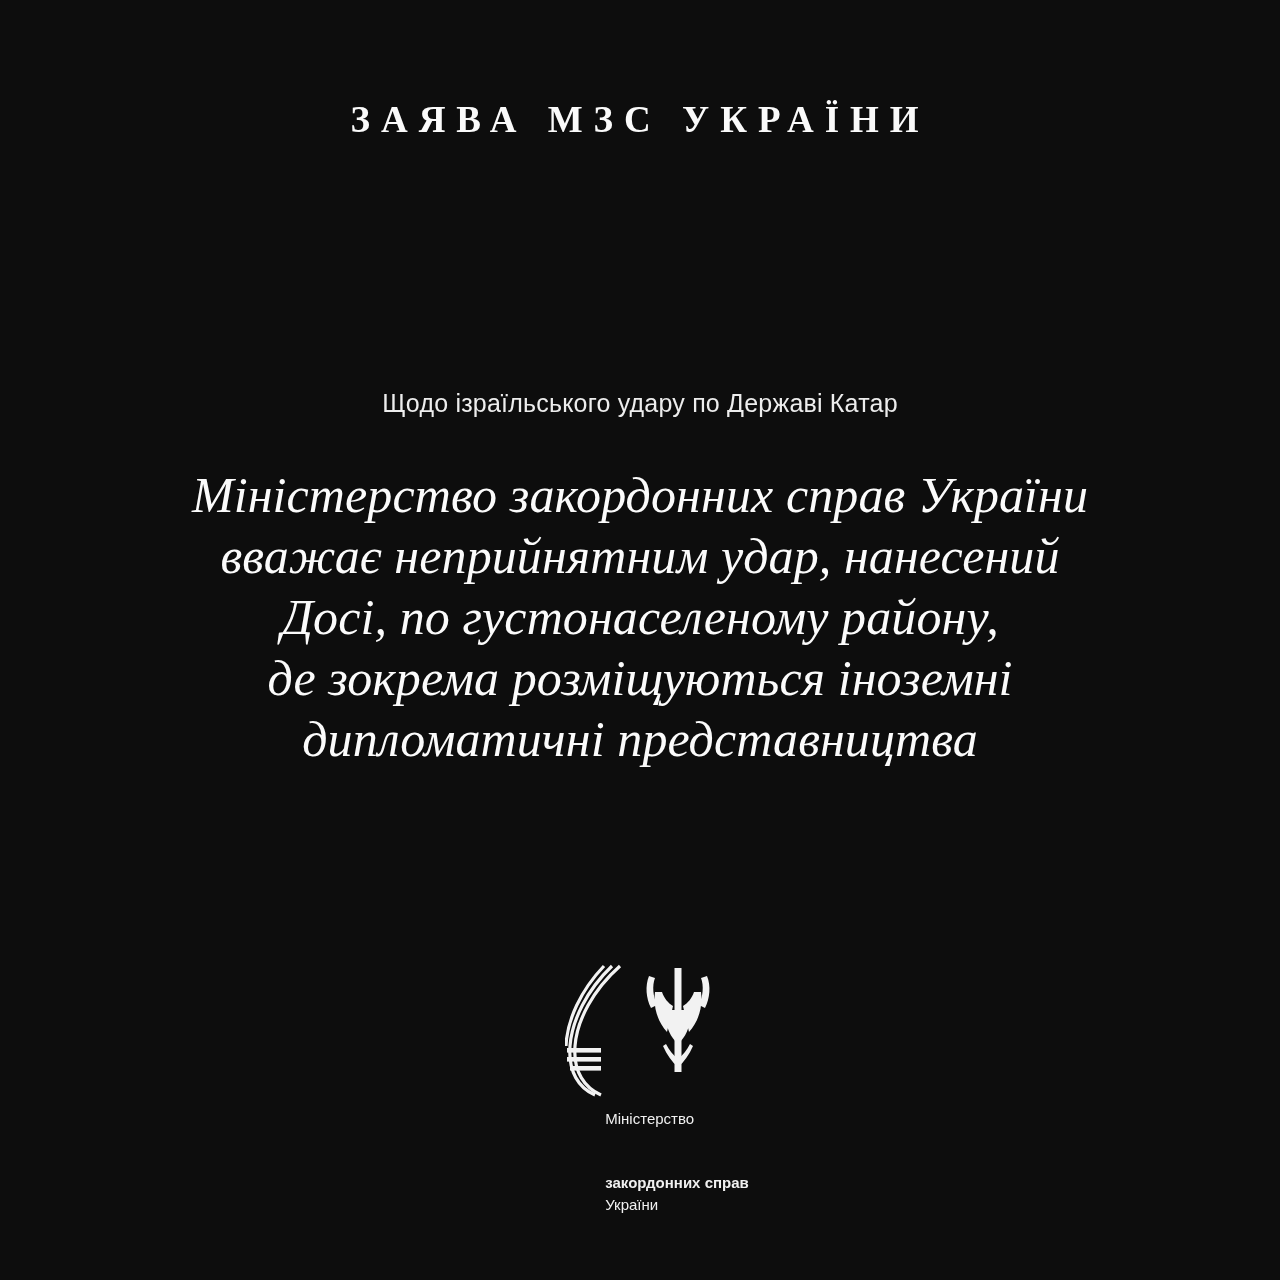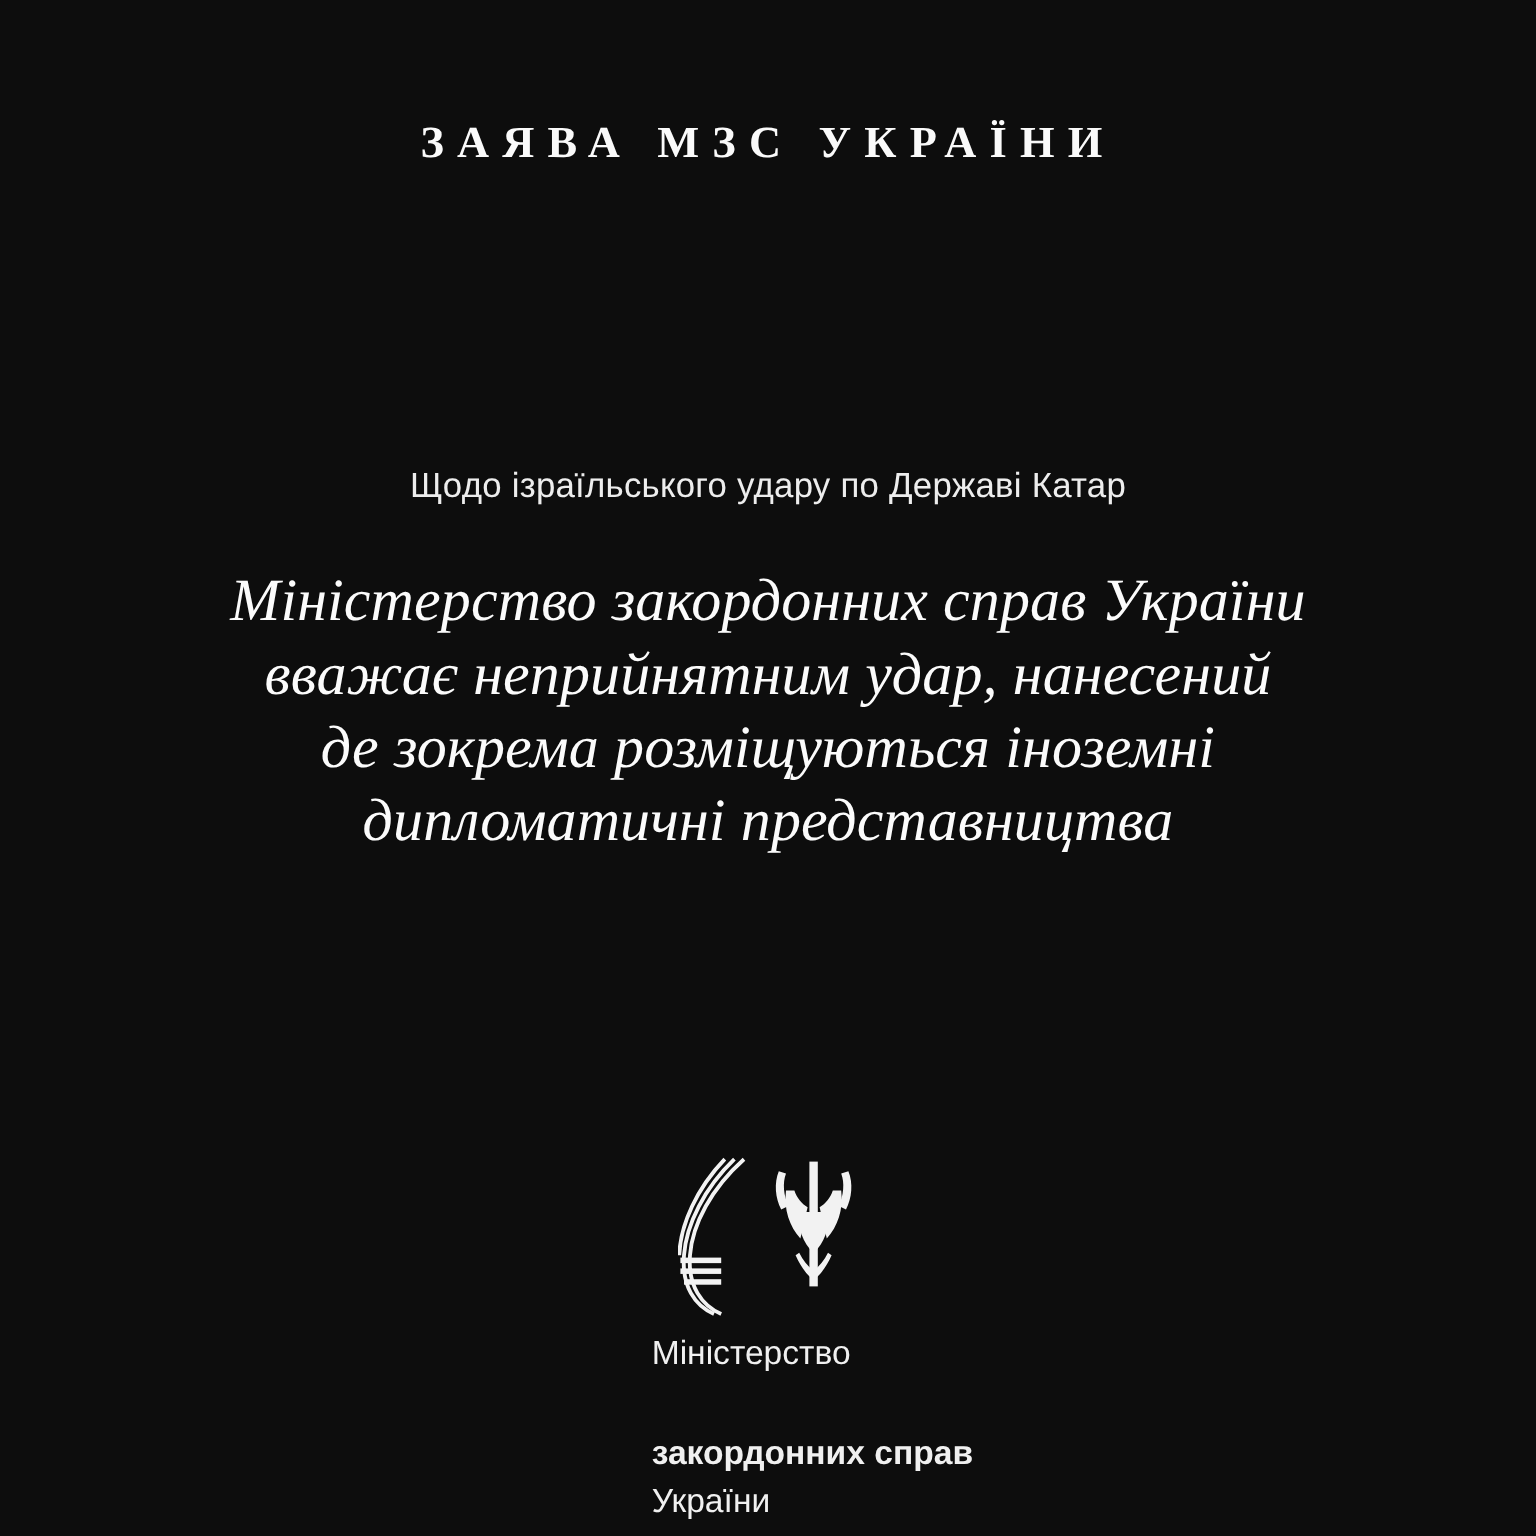--- a/index.html
+++ b/index.html
@@ -34,21 +34,21 @@
     text-align: center;
     white-space: nowrap;
   }
   .body-block {
     margin-top: 246px;
     width: 1180px;
     text-align: center;
   }
   .subtitle {
     font-family: "Liberation Sans", sans-serif;
-    font-size: 29px;
+    font-size: 25px;
     font-weight: 400;
     letter-spacing: 0.2px;
     color: #ededed;
     line-height: 1.3;
   }
   .statement {
     margin-top: 45px;
     font-family: "Liberation Serif", serif;
     font-size: 50px;
     line-height: 1.22;
@@ -72,21 +72,21 @@
   .logo-marks {
     display: flex;
     align-items: flex-start;
     gap: 16px;
     height: 136px;
   }
   .logo-caption {
     margin-top: 10px;
     text-align: left;
     font-family: "Liberation Sans", sans-serif;
-    font-size: 28px;
+    font-size: 15px;
     line-height: 1.42;
     color: #f0f0f0;
     margin-left: 74px;
   }
   .logo-caption .bold {
     font-weight: bold;
     margin-top: 43px;
   }
   .cap-line {
     display: block;
@@ -99,20 +99,21 @@
 <div class="card">
 
   <div class="header-title">ЗАЯВА МЗС УКРАЇНИ</div>
 
   <div class="body-block">
     <div class="subtitle">Щодо ізраїльського удару по Державі Катар</div>
 
     <div class="statement">
       <span class="line">Міністерство закордонних справ України</span>
       <span class="line">вважає неприйнятним удар, нанесений</span>
+      <span class="line">Досі, по густонаселеному району,</span>
       <span class="line">де зокрема розміщуються іноземні</span>
       <span class="line">дипломатичні представництва</span>
     </div>
   </div>
 
   <div class="logo-wrap">
     <div class="logo-marks">
 
       <span>
         <svg width="60" height="136" viewBox="0 0 60 136" xmlns="http://www.w3.org/2000/svg">

